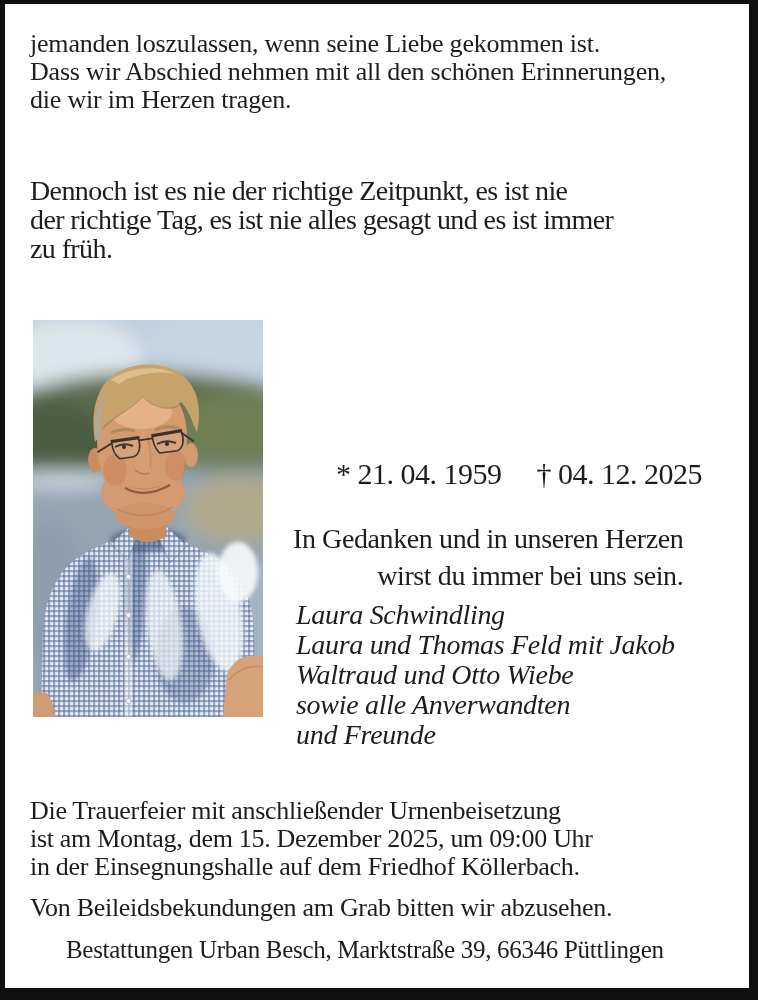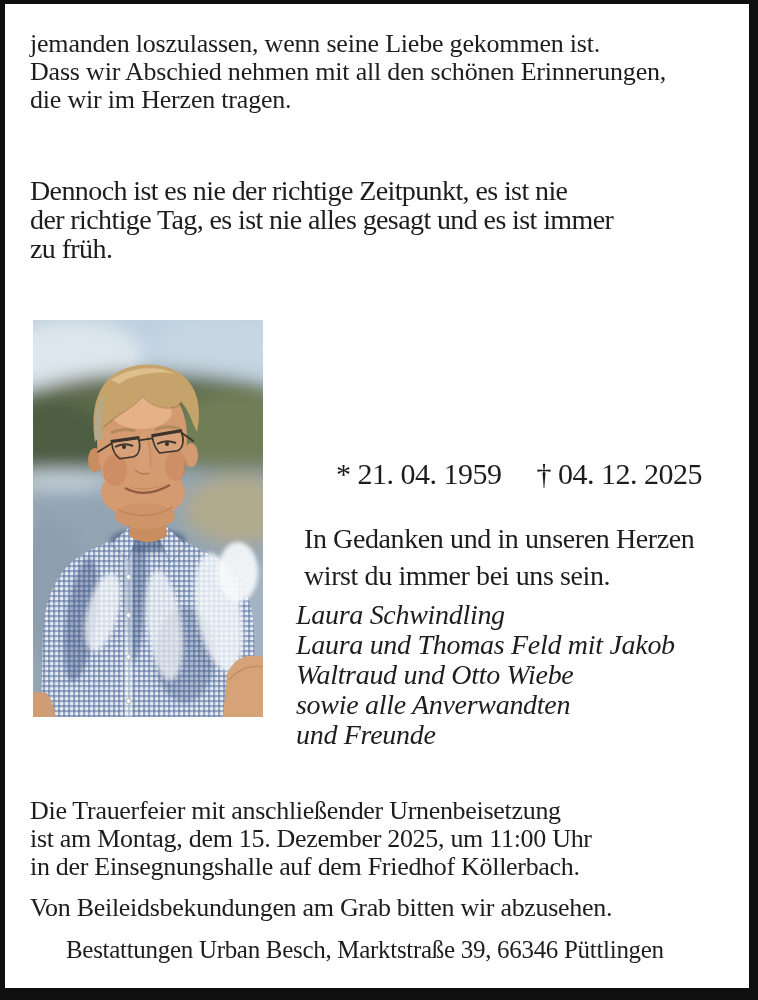--- a/index.html
+++ b/index.html
@@ -56,23 +56,24 @@
   }
   .dates {
     position: absolute; top: 157px; left: 27px; right: 13px;
     display: flex; justify-content: space-between;
     font-size: 30px; line-height: 34px;
     letter-spacing: -0.5px;
     margin-left: 24px;
   }
   .date-item .sym { margin-right: 7px; }
   .tribute {
-    position: absolute; top: 220px; left: 19px;
+    position: absolute; top: 220px; left: 8px;
     font-size: 28px; line-height: 37px;
     letter-spacing: -0.4px;
+    text-align: right;
   }
   .mourners {
     position: absolute; top: 300px; left: 11px;
     font-style: italic;
     font-size: 28px; line-height: 30px;
     letter-spacing: -0.3px;
   }
 
   .funeral {
     left: 25px; top: 793px;
@@ -242,21 +243,21 @@
         <div class="line">Laura Schwindling</div>
         <div class="line">Laura und Thomas Feld mit Jakob</div>
         <div class="line">Waltraud und Otto Wiebe</div>
         <div class="line">sowie alle Anverwandten</div>
         <div class="line">und Freunde</div>
       </div>
     </div>
 
     <div class="block funeral">
       <div class="line">Die Trauerfeier mit anschließender Urnenbeisetzung</div>
-      <div class="line">ist am Montag, dem 15. Dezember 2025, um 11:00 Uhr</div>
+      <div class="line">ist am Montag, dem 15. Dezember 2025, um 09:00 Uhr</div>
       <div class="line">in der Einsegnungshalle auf dem Friedhof Köllerbach.</div>
     </div>
 
     <div class="block condolence">
       <div class="line">Von Beileidsbekundungen am Grab bitten wir abzusehen.</div>
     </div>
 
     <div class="block funeralhome">
       <div class="line">Bestattungen Urban Besch, Marktstraße 39, 66346 Püttlingen</div>
     </div>

